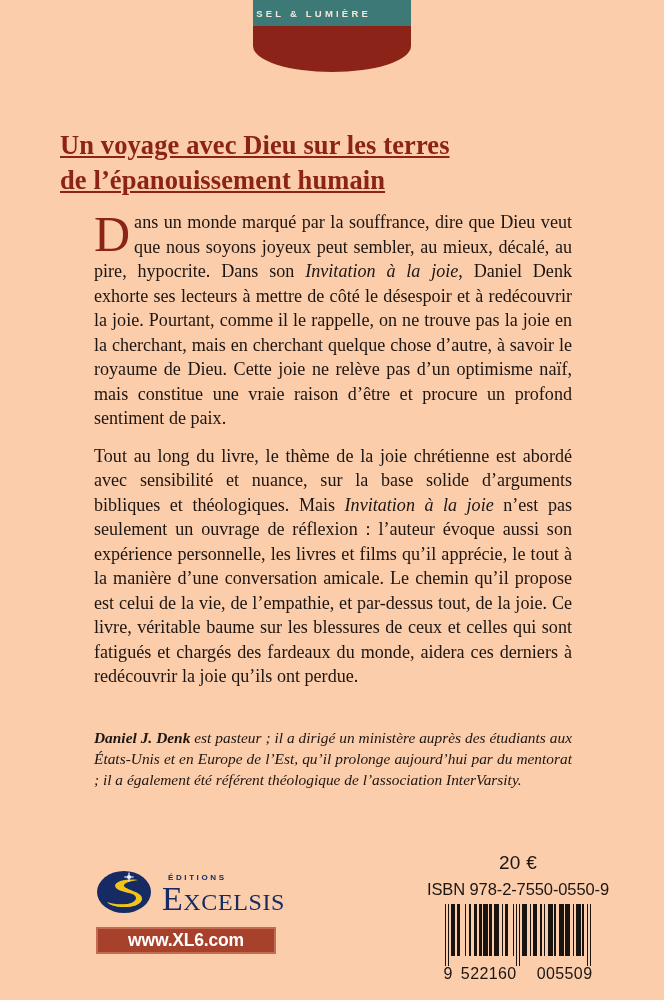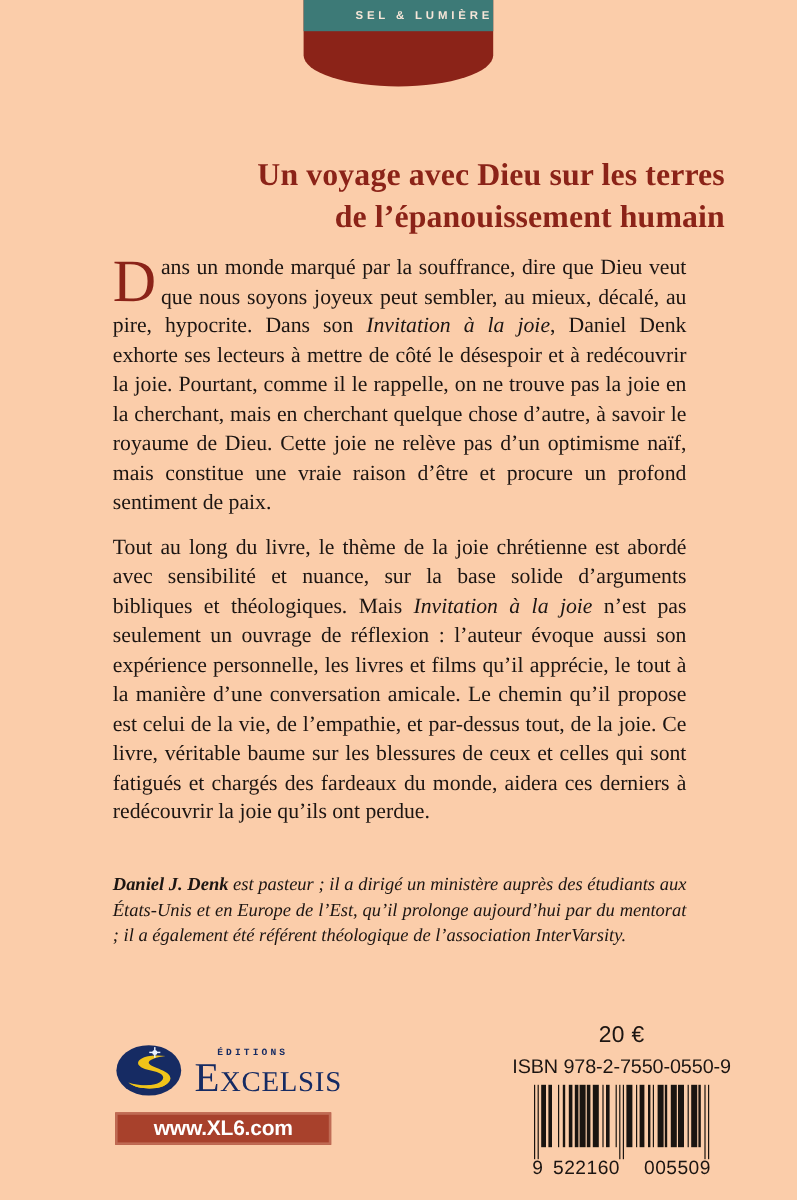--- a/index.html
+++ b/index.html
@@ -37,45 +37,46 @@
     border-bottom-right-radius: 50% 26px;
   }
   .banner-teal {
     position: absolute;
     top: 0; left: 0;
     width: 100%;
     height: 26px;
     background: #3d7a77;
     display: flex;
     align-items: center;
-    justify-content: flex-end;
+    justify-content: flex-start;
   }
   .banner-label {
     font-family: "Liberation Sans", sans-serif;
     font-size: 9.5px;
     font-weight: bold;
     letter-spacing: 3.2px;
     color: #f6e6d8;
     text-indent: 3.2px;
     white-space: nowrap;
   }
 
   
   .title {
     position: absolute;
     top: 128px;
     left: 60px;
     width: 544px;
-    text-align: right;
+    text-align: left;
     color: #8b2318;
     font-family: "Liberation Serif", serif;
     font-weight: bold;
     font-size: 26.5px;
     line-height: 1.33;
     letter-spacing: 0.1px;
+    text-decoration: underline;
   }
   .title .l2 { display: block; }
 
   
   .body-copy {
     position: absolute;
     top: 210px;
     left: 94px;
     width: 478px;
     color: #1c1512;
@@ -138,26 +139,26 @@
     height: 48px;
     flex: none;
   }
   .wordmark {
     position: relative;
     line-height: 1;
     padding-top: 4px;
   }
   .wordmark-small {
     display: block;
-    font-family: Liberation Mono, monospace;
+    font-family: Liberation Sans, sans-serif;
     font-size: 8px;
     font-weight: bold;
     letter-spacing: 2.6px;
     color: #162b63;
-    margin-left: 19px;
+    margin-left: 6px;
     margin-bottom: 1px;
   }
   .wordmark-main {
     display: block;
     font-family: "Liberation Serif", serif;
     font-size: 34px;
     letter-spacing: 0.6px;
     color: #162b63;
     font-variant: small-caps;
     line-height: 0.92;

